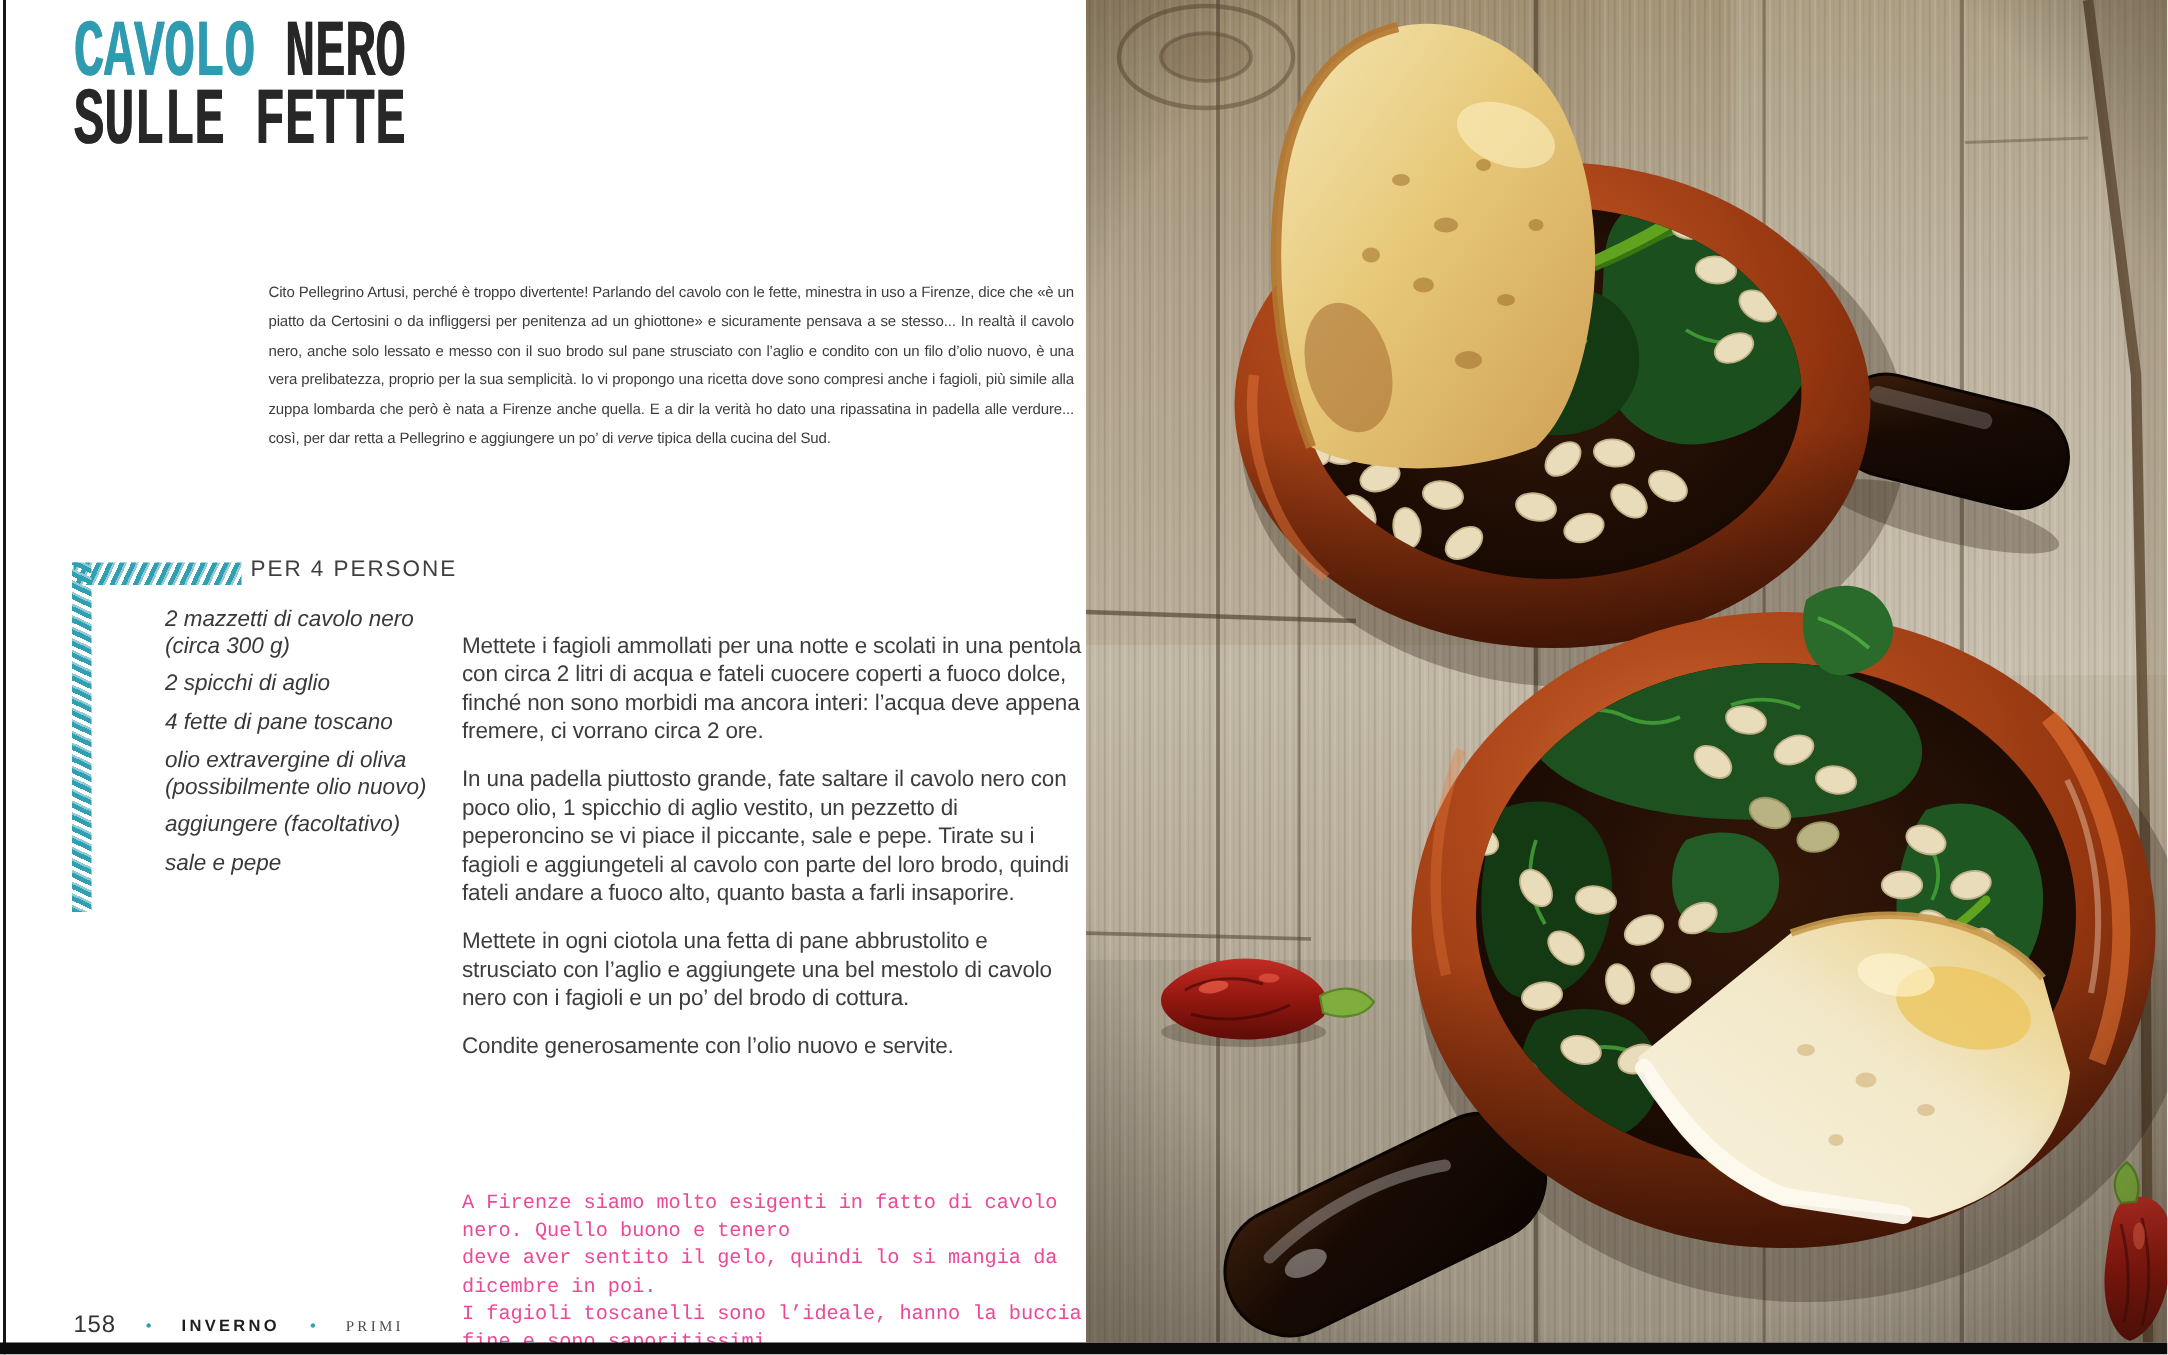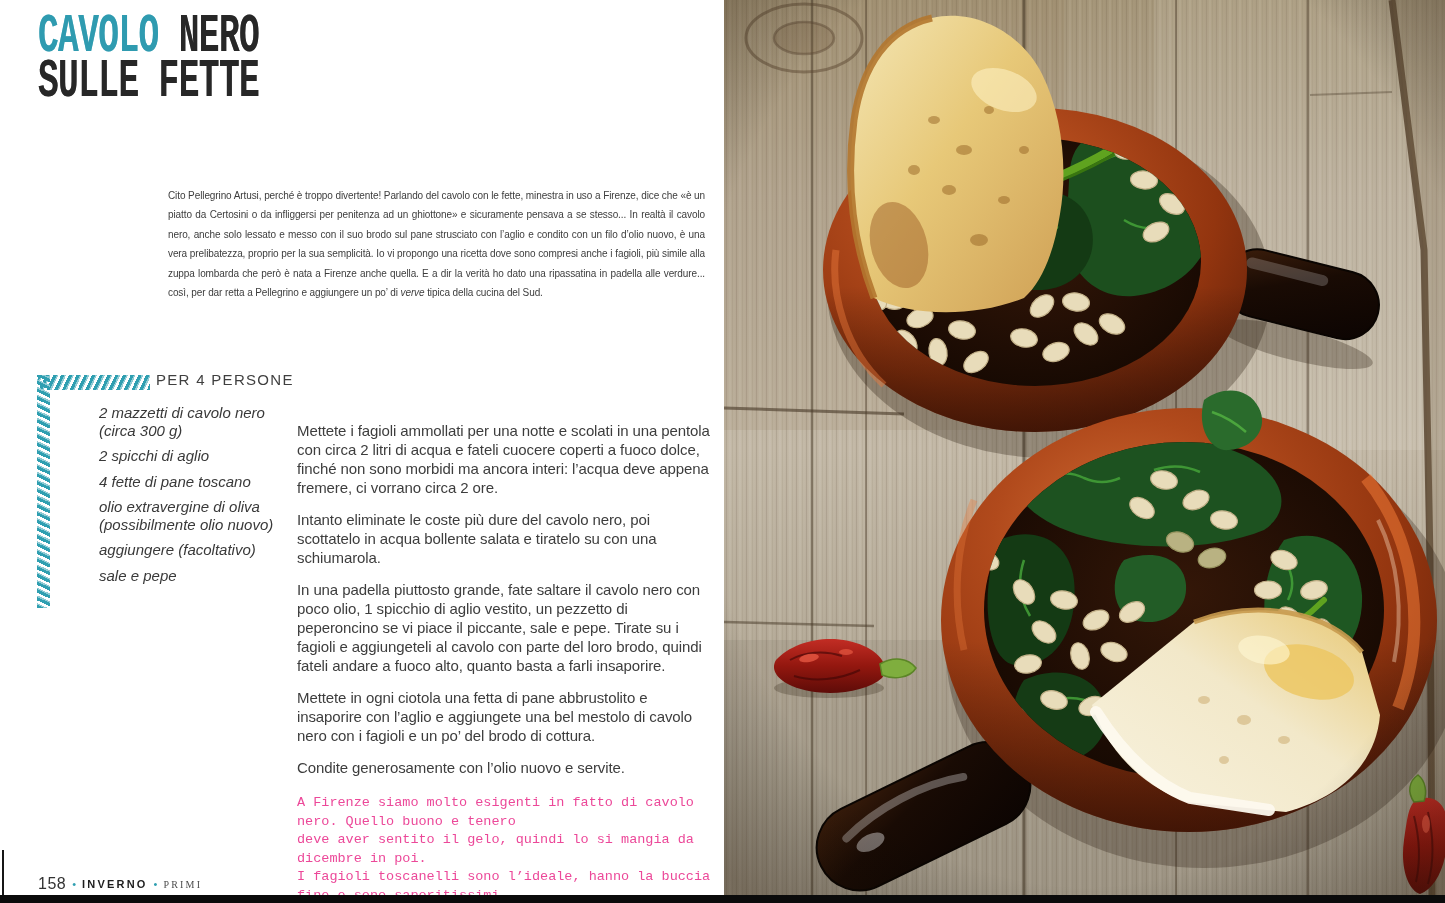--- a/index.html
+++ b/index.html
@@ -5,21 +5,21 @@
   html,body{margin:0;padding:0;}
   body{
     width:1445px;height:903px;position:relative;overflow:hidden;
     background:#ffffff;
     font-family:"Liberation Sans",sans-serif;
   }
   .spine-line{position:absolute;left:2px;top:0;width:2px;height:903px;background:#171717;}
   .bottom-bar{position:absolute;left:0;top:895px;width:1445px;height:8px;background:#0b0b0b;z-index:20;}
 
   
-  .left-page{position:absolute;left:0;top:0;width:724px;height:850px;background:#ffffff;}
+  .left-page{position:absolute;left:11px;top:0;width:724px;height:850px;background:#ffffff;}
   .recipe-title{
     position:absolute;left:38px;top:14px;
     font-family:"Liberation Mono",monospace;font-weight:bold;
     font-size:54px;line-height:45px;letter-spacing:-1px;
     color:#272727;white-space:nowrap;
     transform:scaleX(.64);transform-origin:0 0;
     text-shadow:0 0 .5px rgba(40,40,40,.6);
   }
   .recipe-title .accent{color:#2f9bb0;text-shadow:0 0 .5px rgba(47,155,176,.6);}
   .intro{
@@ -51,21 +51,21 @@
   }
   .method p{margin:0 0 13px 0;}
   .note{
     position:absolute;left:297px;top:794px;width:430px;
     font-size:13.5px;line-height:18.6px;color:#ec4899;
     white-space:pre-line;
     font-family:Liberation Mono, monospace;
   }
   .footer{
     position:absolute;left:38px;top:876px;height:16px;
-    display:flex;align-items:center;gap:6px;color:#2e2e2e;
+    display:flex;align-items:center;gap:20px;color:#2e2e2e;
   }
   .footer .num{font-size:16px;letter-spacing:.5px;color:#333;}
   .footer .dot{color:#2f9fb1;font-size:11px;line-height:11px;}
   .footer .season{font-size:11px;font-weight:bold;letter-spacing:2.2px;color:#1e1e1e;}
   .footer .section{font-size:10px;letter-spacing:2.2px;color:#4c4c4c;font-family:Liberation Serif, serif;}
 
   
   .photo{position:absolute;left:724px;top:0;width:721px;height:895px;}
 </style>
 </head>
@@ -90,23 +90,22 @@
     <div class="item">2 mazzetti di cavolo nero (circa 300 g)</div>
     <div class="item">2 spicchi di aglio</div>
     <div class="item">4 fette di pane toscano</div>
     <div class="item">olio extravergine di oliva (possibilmente olio nuovo)</div>
     <div class="item">aggiungere (facoltativo)</div>
     <div class="item">sale e pepe</div>
   </div>
 
   <div class="method">
     <p>Mettete i fagioli ammollati per una notte e scolati in una pentola con circa 2 litri di acqua e fateli cuocere coperti a fuoco dolce, finché non sono morbidi ma ancora interi: l’acqua deve appena fremere, ci vorrano circa 2 ore.</p>
-    <p>Intanto eliminate le coste più dure del cavolo nero, poi scottatelo in acqua bollente salata e tiratelo su con una schiumarola.</p>
     <p>In una padella piuttosto grande, fate saltare il cavolo nero con poco olio, 1 spicchio di aglio vestito, un pezzetto di peperoncino se vi piace il piccante, sale e pepe. Tirate su i fagioli e aggiungeteli al cavolo con parte del loro brodo, quindi fateli andare a fuoco alto, quanto basta a farli insaporire.</p>
-    <p>Mettete in ogni ciotola una fetta di pane abbrustolito e insaporire con l’aglio e aggiungete una bel mestolo di cavolo nero con i fagioli e un po’ del brodo di cottura.</p>
+    <p>Mettete in ogni ciotola una fetta di pane abbrustolito e strusciato con l’aglio e aggiungete una bel mestolo di cavolo nero con i fagioli e un po’ del brodo di cottura.</p>
     <p>Condite generosamente con l’olio nuovo e servite.</p>
   </div>
 
   <div class="note">A Firenze siamo molto esigenti in fatto di cavolo nero. Quello buono e tenero
 deve aver sentito il gelo, quindi lo si mangia da dicembre in poi.
 I fagioli toscanelli sono l’ideale, hanno la buccia fine e sono saporitissimi.</div>
 
   <div class="footer">
     <span class="num">158</span>
     <span class="dot">•</span>

